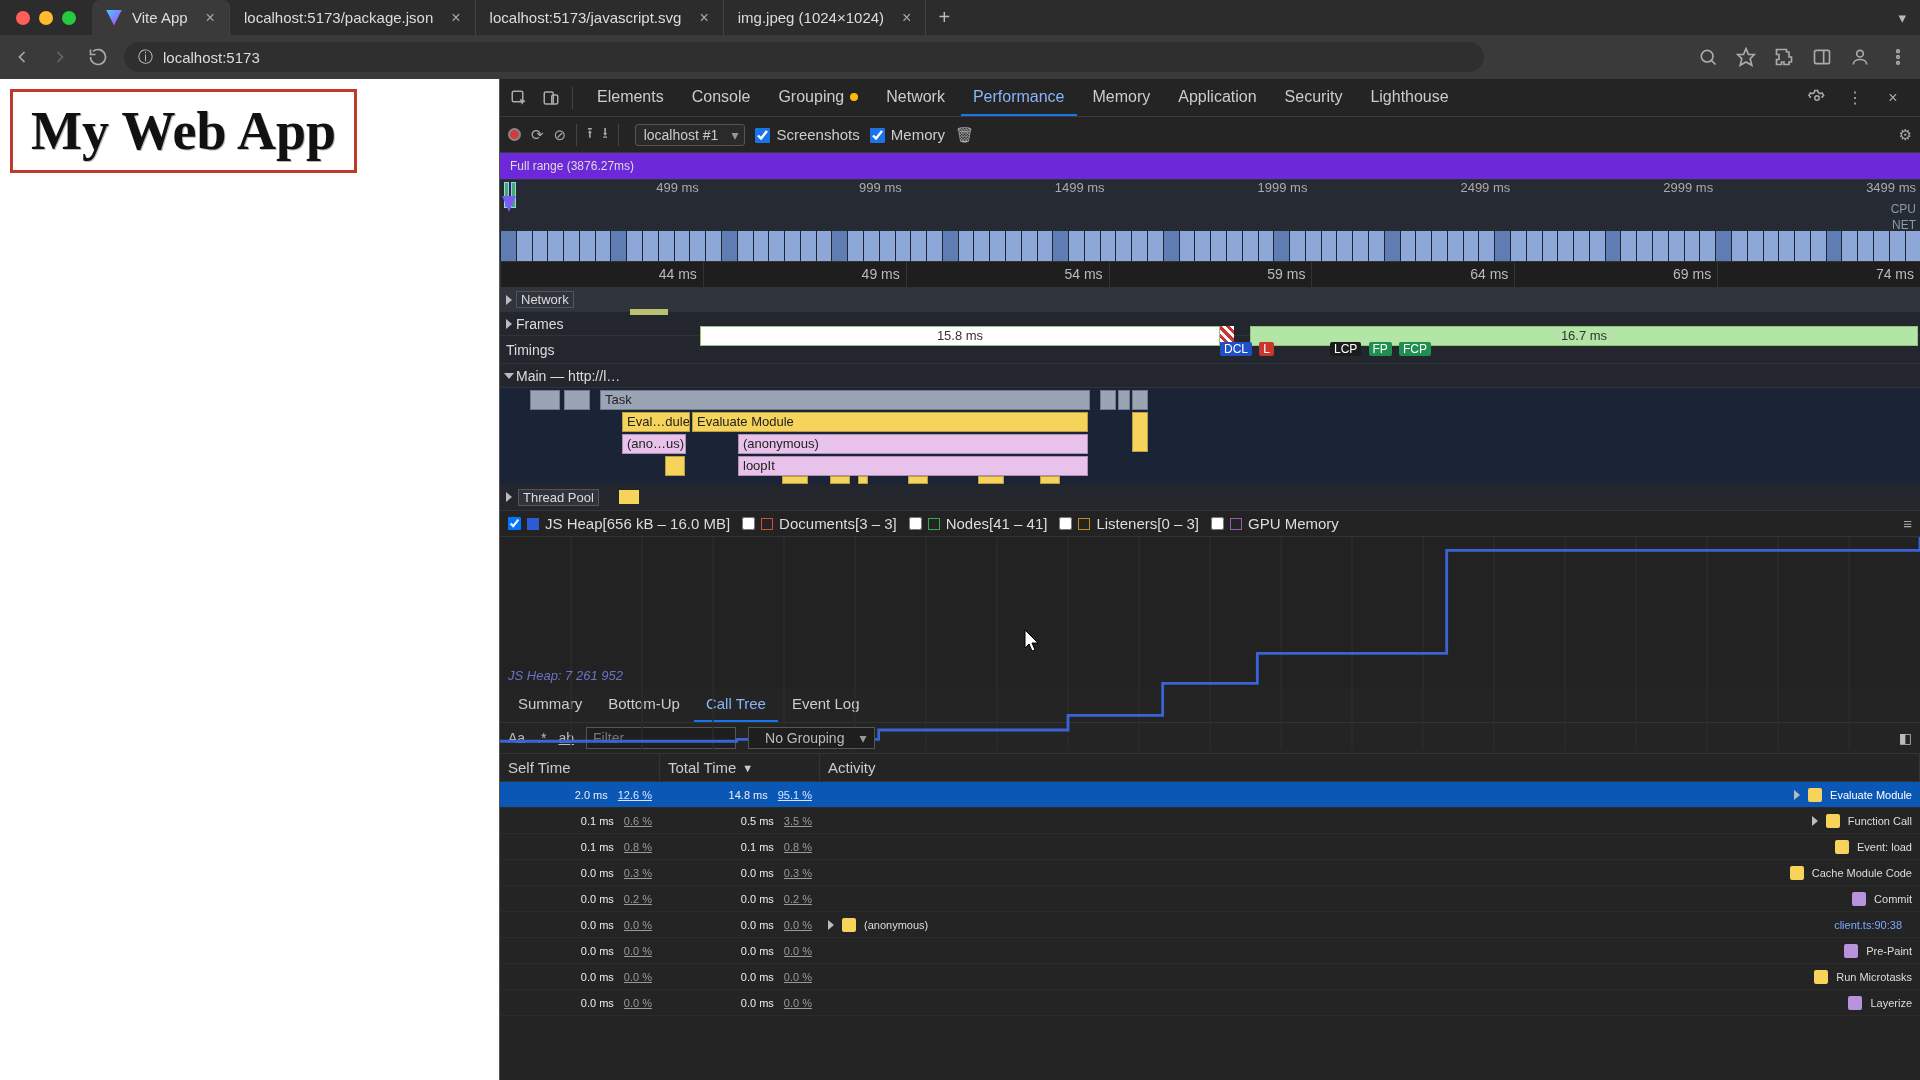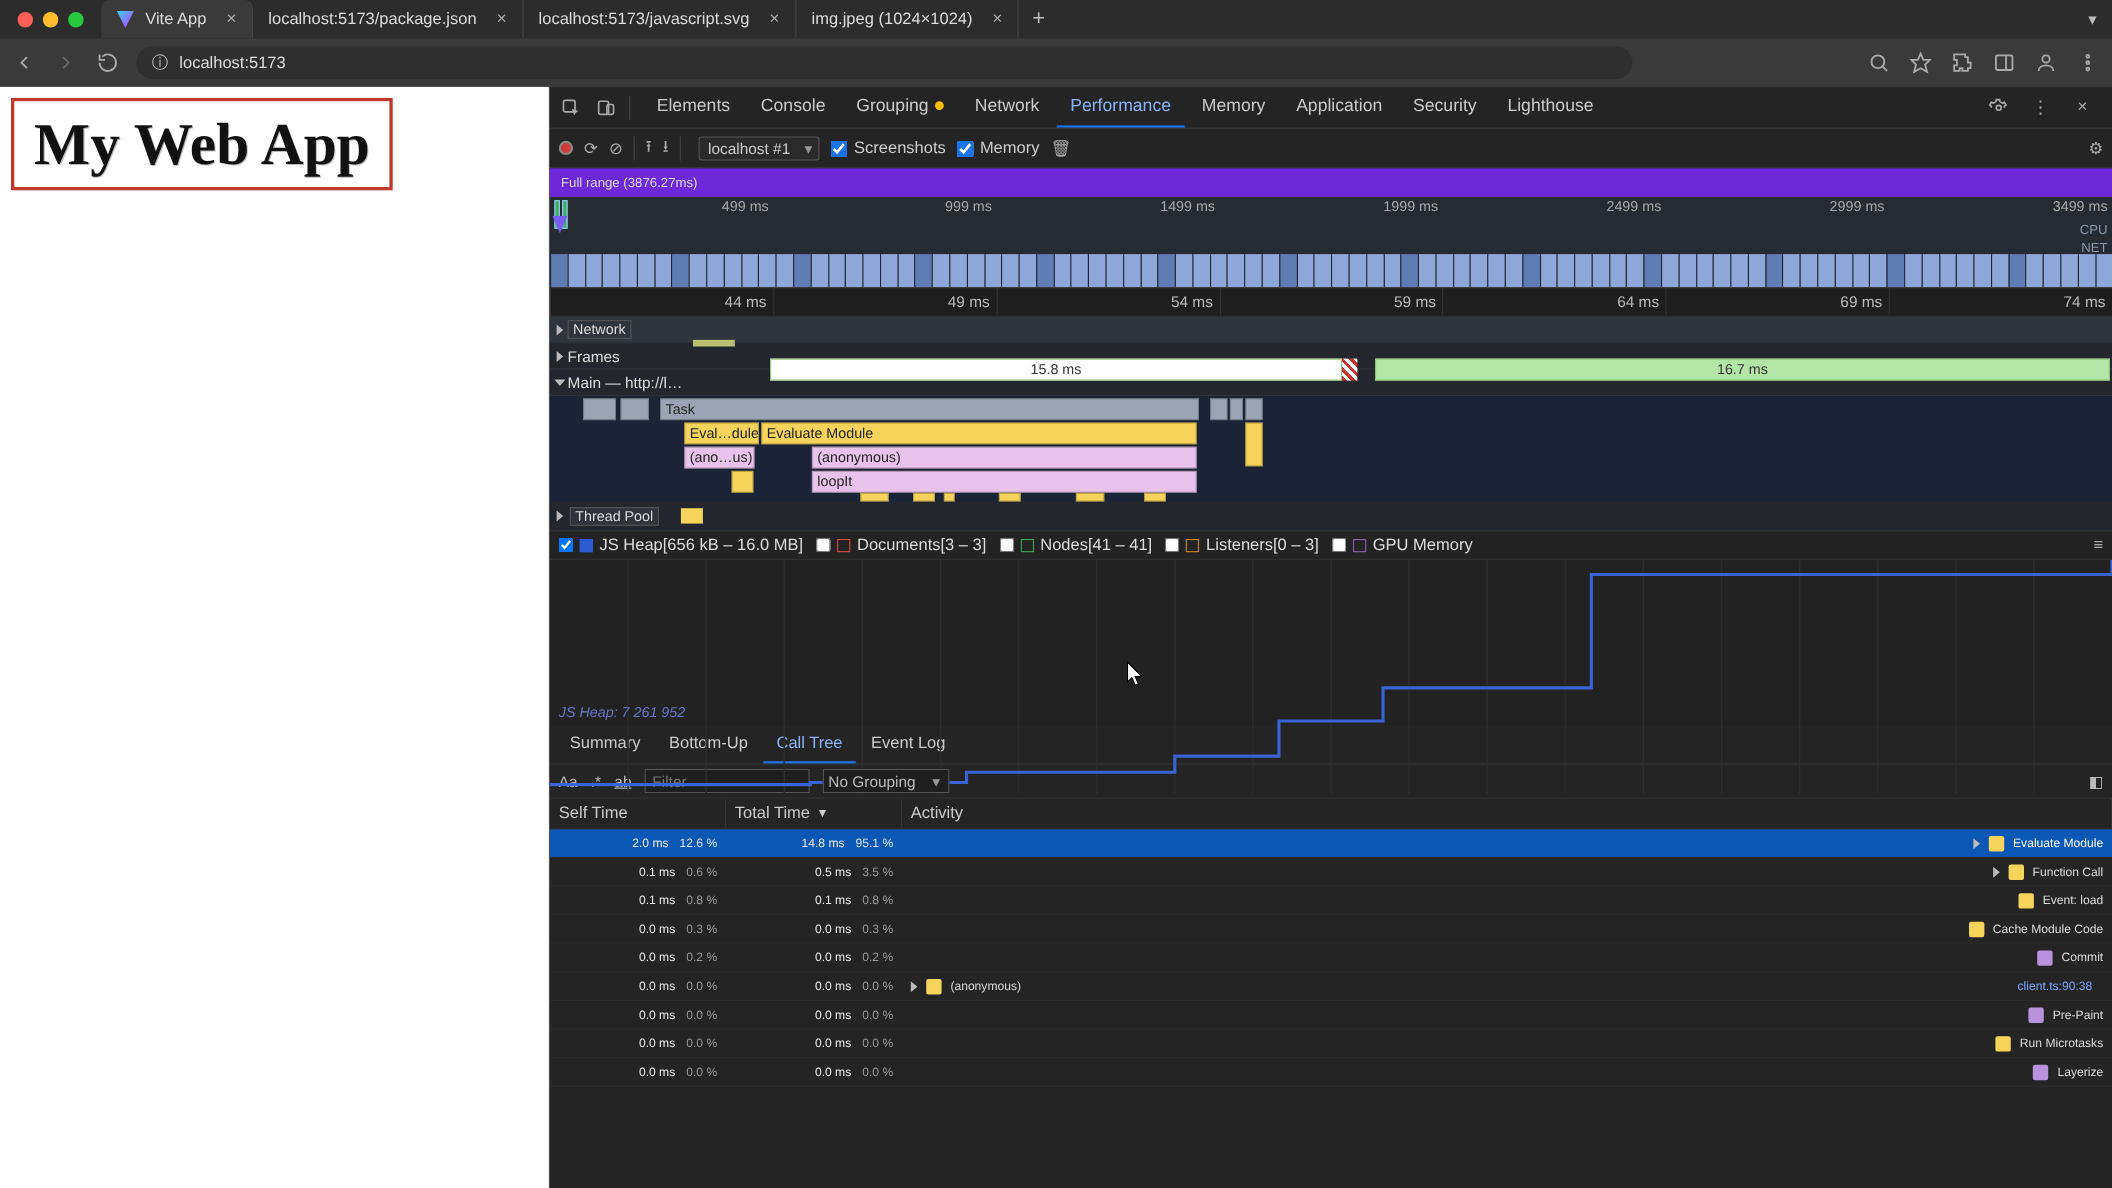--- a/index.html
+++ b/index.html
@@ -105,35 +105,35 @@
   .mem-chart { height:150px; position:relative; background:#222; }
   .mem-chart svg { position:absolute; inset:0; }
   .mem-readout { position:absolute; left:8px; bottom:4px; font-size:13px; color:#6b74c7;font-style:italic;}
 
   .detail-tabs { display:flex; gap:2px; border-bottom:1px solid #333; padding:0 6px;}
   .d-tab { padding:8px 12px; color:#ccc; font-size:15px;}
   .d-tab.active { color:#8ab4f8; border-bottom:2px solid #1a73e8;}
 
   .filter-row { display:flex; align-items:center; gap:12px; padding:4px 8px; font-size:14px; color:#bbb; border-bottom:1px solid #333;}
   .filter-row .txt{ border:1px solid #555; background:#1e1e1e; color:#ccc; padding:2px 6px; width:150px; font-size:14px;}
-  .filter-row .sel{ border:1px solid #555; padding:2px 30px 2px 4px; background:#1e1e1e; position:relative;}
+  .filter-row .sel{ border:1px solid #555; padding:2px 30px 2px 16px; background:#1e1e1e; position:relative;}
   .filter-row .sel::after{content:"▾"; position:absolute; right:8px; color:#999;}
   .filter-row .sideicon{ margin-left:auto;}
 
   .ct-head { display:flex; font-size:15px; border-bottom:1px solid #333; color:#ccc;}
   .ct-head .col{ padding:5px 8px; border-right:1px solid #333;}
   .col.self{ width:160px;} .col.total{ width:160px; display:flex; align-items:center; gap:6px;} .col.act{ flex:1;}
   .col.total .sort{ font-size:11px;}
 
   .ct-rows { font-size:11px; }
   .ct-row { display:flex; align-items:center; height:26px; border-bottom:1px solid #2b2b2b;}
   .ct-row.sel { background:#0b57b5; color:#fff;}
   .ct-row .c{ padding:0 8px; display:flex; justify-content:flex-end; gap:10px;}
   .c.self{ width:160px;} .c.total{ width:160px;}
-  .c .v{ color:#eee;} .c .p{ color:#9a9a9a;}
+  .c .v{ color:#eee;} .c .p{ color:#9a9a9a;text-decoration:underline;}
   .ct-row.sel .p{ color:#d7e6ff;}
   .c.act{ flex:1; display:flex; align-items:center; gap:8px; padding-left:8px;}
   .expander{ width:0; height:0; border-top:5px solid transparent; border-bottom:5px solid transparent; border-left:6px solid #bbb; visibility:hidden;}
   .expander.show{ visibility:visible;}
   .cat{ width:14px; height:14px; border-radius:2px;}
   .cat.script{ background:#f6d35a;} .cat.render{ background:#b892dd;}
   .loc { margin-left:auto; color:#7ea7ff; padding-right:10px;}
 
   .cursor { position:absolute; width:16px; height:22px; }
   .cursor svg{ width:16px; height:22px;}
@@ -461,20 +461,36 @@
             <span>Frames</span>
           </div>
         <div class="track-body">
           <div class="frame-bar" style="left:70px; width:520px;text-align:right;">
               <span>15.8 ms</span>
             </div>
           <div style="position:absolute; left:590px; top:2px; width:14px; height:20px; background:repeating-linear-gradient(45deg,#c33,#c33 3px,#fff 3px,#fff 6px);"></div>
           <div class="frame-bar green" style="left:620px; right:2px;">
               <span>16.7 ms</span>
             </div>
+        </div>
+      </div>
+      <div class="track-row" style="height:28px;">
+        <div class="track-gutter">
+            <span>Timings</span>
+          </div>
+        <div class="track-body" style="padding-top:3px;">
+          <span style="position:absolute; left:590px;">
+            <span class="badge b-dcl">DCL</span>
+            <span class="badge b-l">L</span>
+          </span>
+          <span style="position:absolute; left:700px;">
+            <span class="badge b-lcp">LCP</span>
+            <span class="badge b-fp">FP</span>
+            <span class="badge b-fcp">FCP</span>
+          </span>
         </div>
       </div>
       <div class="track-row">
         <div class="track-gutter">
             <span class="chev down"></span>
             <span style="white-space:nowrap;overflow:hidden;text-overflow:ellipsis;">Main — http://localhost:5173/</span>
           </div>
       </div>
       <div class="flame">
         <div class="bar c-task" style="left:30px; top:2px; width:30px;"></div>

